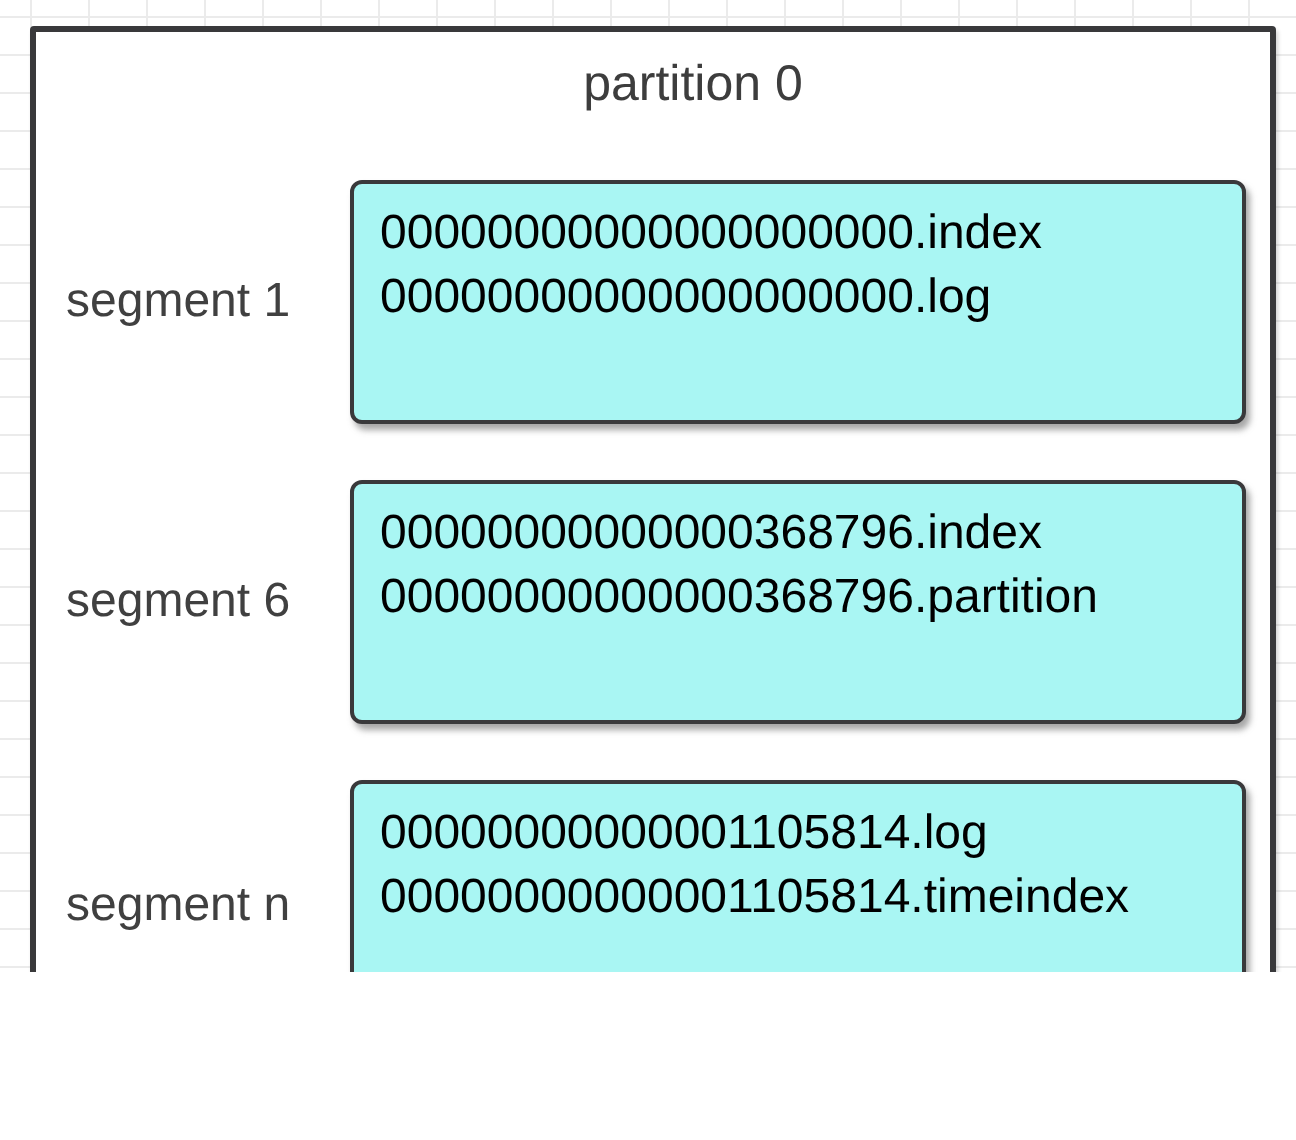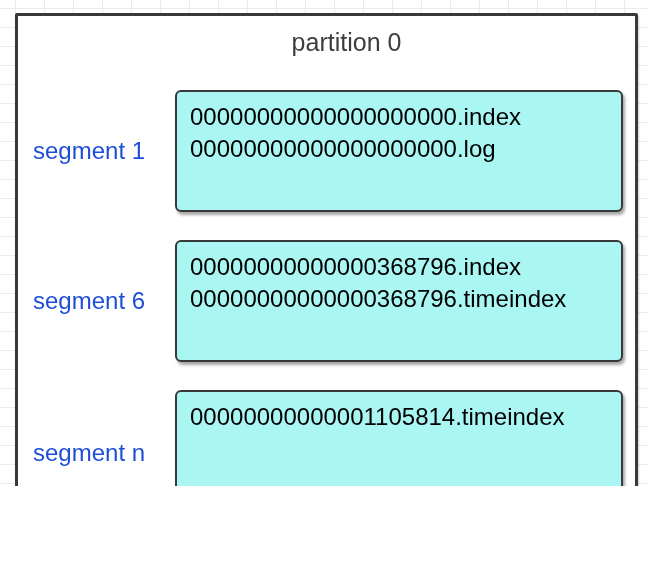--- a/index.html
+++ b/index.html
@@ -49,21 +49,21 @@
     width: 100%;
   }
   .segment-label {
     position: absolute;
     left: 15px;
     top: 0;
     height: 100%;
     display: flex;
     align-items: center;
     font-size: 24px;
-    color: #1d4ed8;
+    color: #404040;
     white-space: nowrap;
   }
   .segment-files {
     position: absolute;
     left: 157px;
     top: 0;
     width: 448px;
     height: 100%;
     box-sizing: border-box;
     background: #a9f6f3;
@@ -93,25 +93,26 @@
       <div class="segment-files">
         <div class="file-name">00000000000000000000.index</div>
         <div class="file-name">00000000000000000000.log</div>
       </div>
     </div>
 
     <div class="segment-row" style="top:224px; height:122px;">
       <div class="segment-label">segment 6</div>
       <div class="segment-files">
         <div class="file-name">00000000000000368796.index</div>
-        <div class="file-name">00000000000000368796.timeindex</div>
+        <div class="file-name">00000000000000368796.partition</div>
       </div>
     </div>
 
     <div class="segment-row" style="top:374px; height:125px;">
       <div class="segment-label">segment n</div>
       <div class="segment-files">
+        <div class="file-name">00000000000001105814.log</div>
         <div class="file-name">00000000000001105814.timeindex</div>
       </div>
     </div>
 
   </div>
 </div>
 
 </body></html>

